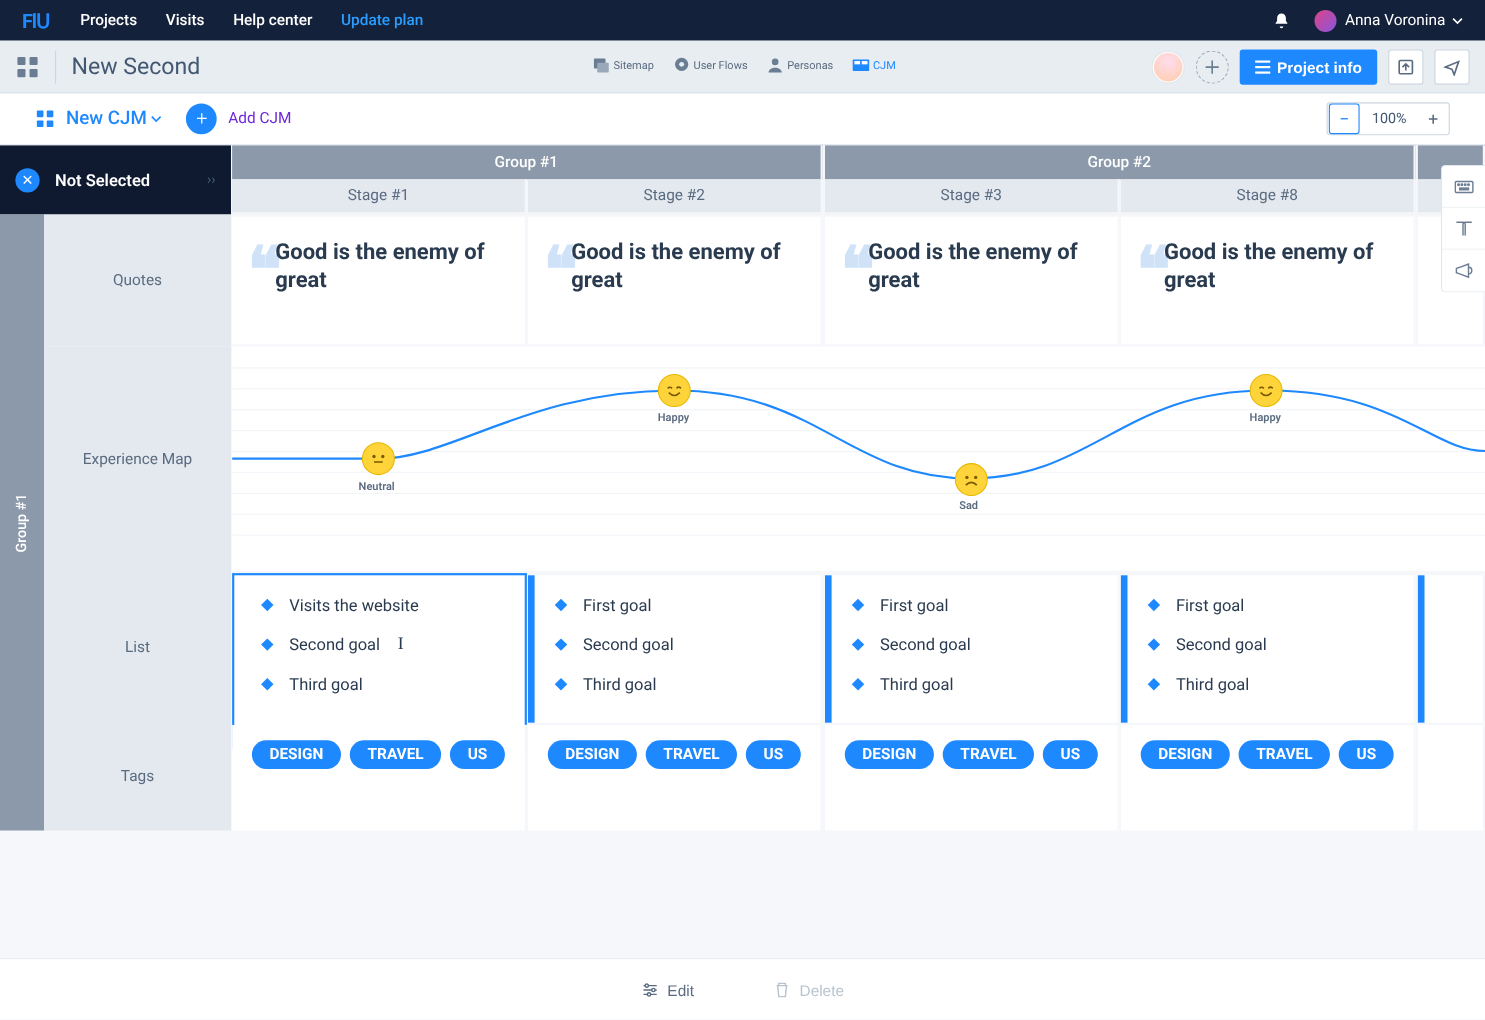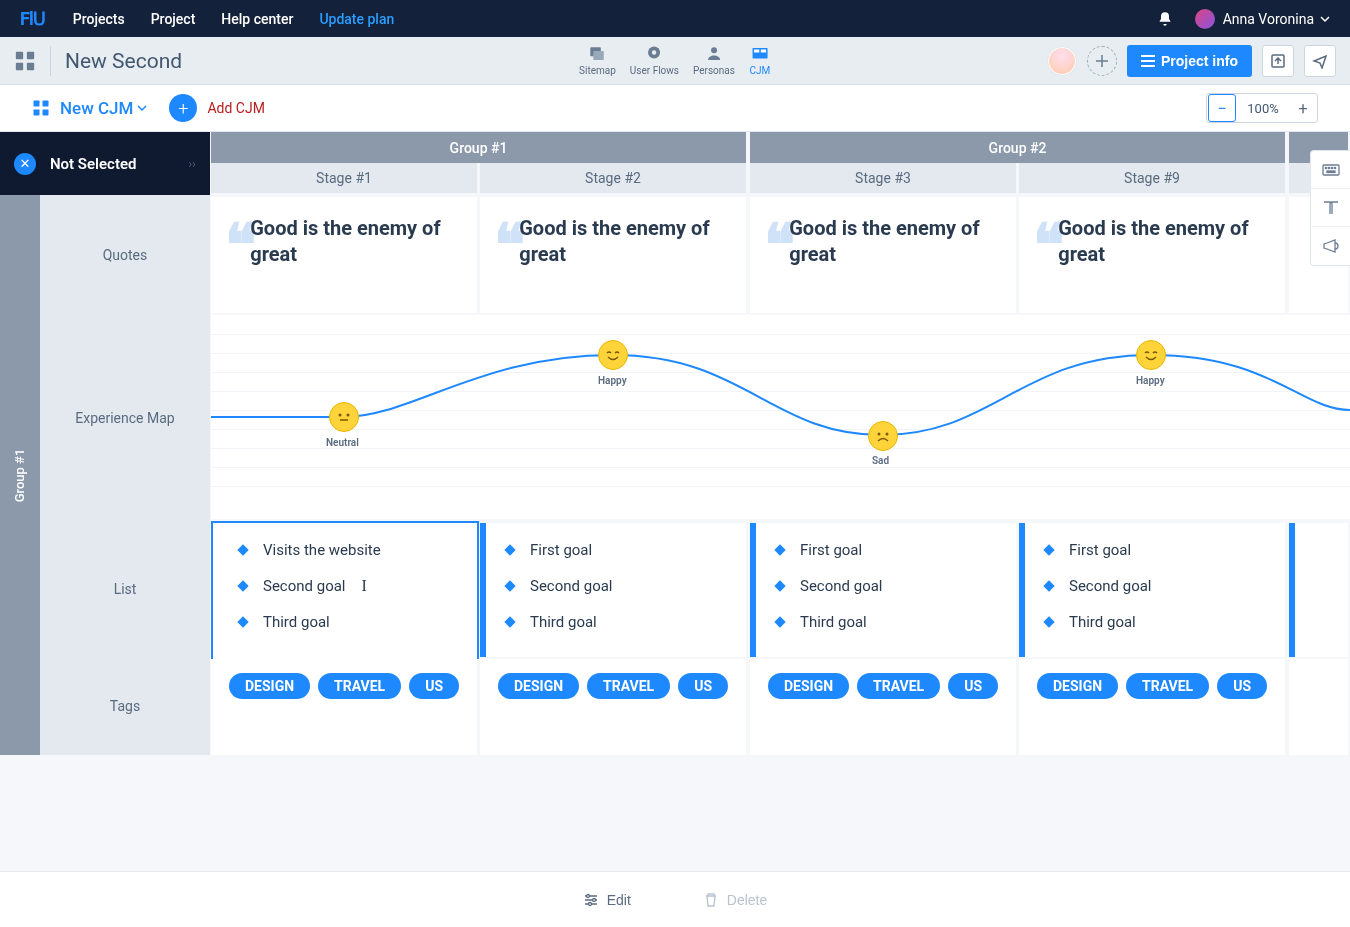--- a/index.html
+++ b/index.html
@@ -17,38 +17,38 @@
 .user { display: flex; align-items: center; cursor: pointer; }
 .avatar-sm { width: 20px; height: 20px; border-radius: 50%; background: linear-gradient(135deg,#d48,#85d); margin-right: 8px; }
 .user-name { font-size: 14px; margin-right: 6px; }
 
 
 .secondbar { background: #e8edf2; height: 48px; display: flex; align-items: center; padding: 0 0 0 14px; border-bottom: 1px solid #d5dde5; }
 .grid-icon { width: 22px; height: 22px; margin-right: 14px; fill: #6b7d92; cursor: pointer; }
 .divider-v { width: 1px; height: 30px; background: #cdd6e0; margin-right: 14px; }
 .project-title { font-size: 21px; color: #425770; font-weight: 400; }
 .centernav { position: absolute; left: 50%; transform: translateX(-50%); display: flex; gap: 14px; align-items: flex-end; }
-.centernav-item { display: flex; flex-direction: column; align-items: center; cursor: pointer; font-size: 10px; color: #5a6b80; }
+.centernav-item { display: flex; flex-direction: row; align-items: center; cursor: pointer; font-size: 10px; color: #5a6b80; }
 .centernav-item.active { color: #1e88ff; }
 .centernav-item svg { width: 22px; height: 18px; margin-bottom: 2px; }
 .secondbar .spacer { flex: 1; }
 .secondbar-right { display: flex; align-items: center; gap: 10px; margin-right: 14px; }
 .persona-circle { width: 30px; height: 30px; border-radius: 50%; background: #fff; display: flex; align-items: center; justify-content: center; border: 1px solid #e0e6ec; cursor: pointer; overflow: hidden; }
 .persona-circle.dashed { border: 1.5px dashed #9aabbd; background: transparent; }
 .persona-face { width: 26px; height: 26px; border-radius: 50%; background: radial-gradient(circle at 50% 30%, #fde, #fca); position: relative; }
 .btn-projectinfo { background: #1e88ff; color: #fff; border: none; height: 32px; padding: 0 14px; border-radius: 3px; font-size: 14px; font-weight: 600; display: flex; align-items: center; gap: 6px; cursor: pointer; }
 .btn-icon-sq { width: 32px; height: 32px; background: #fff; border: 1px solid #cdd6e0; border-radius: 3px; display: flex; align-items: center; justify-content: center; cursor: pointer; }
 
 
 .thirdbar { background: #fff; height: 47px; display: flex; align-items: center; padding: 0 32px; border-bottom: 1px solid #e3e9ef; }
 .cjm-title { color: #1e88ff; font-size: 17px; font-weight: 500; margin-left: 10px; cursor: pointer; display: flex; align-items: center; gap: 4px; }
 .cjm-icon-grid { width: 18px; height: 18px; fill: #1e88ff; }
 .btn-add-cjm { margin-left: 22px; display: flex; align-items: center; gap: 10px; cursor: pointer; }
 .plus-circle { width: 28px; height: 28px; border-radius: 50%; background: #1e88ff; color: #fff; display: flex; align-items: center; justify-content: center; font-size: 18px; font-weight: 300; }
-.add-cjm-label { color: #b91c1c; font-size: 14px; }
+.add-cjm-label { color: #6d28d9; font-size: 14px; }
 .thirdbar .spacer { flex: 1; }
 .zoom-ctrl { display: flex; align-items: center; border: 1px solid #cdd6e0; border-radius: 3px; height: 30px; }
 .zoom-btn { width: 28px; height: 28px; display: flex; align-items: center; justify-content: center; cursor: pointer; color: #5a6b80; font-size: 16px; }
 .zoom-btn.minus { border: 1.5px solid #1e88ff; border-radius: 3px; color: #1e88ff; margin: 1px; }
 .zoom-val { width: 52px; text-align: center; font-size: 13px; color: #425770; }
 
 
 .canvas { position: absolute; top: 132px; left: 0; right: 0; bottom: 0; background: #f5f7fa; overflow: hidden; }
 .persona-strip { position: absolute; left: 0; top: 0; width: 210px; height: 63px; background: #0f1a30; display: flex; align-items: center; padding: 0 14px; color: #fff; }
 .close-x { width: 22px; height: 22px; border-radius: 50%; background: #1e88ff; display: flex; align-items: center; justify-content: center; margin-right: 14px; cursor: pointer; font-size: 13px; }
@@ -96,21 +96,21 @@
 .bottombar button.disabled { color: #b8c3d0; }
 
 svg.curve { position: absolute; top: 0; left: 0; pointer-events: none; }
 </style>
 </head>
 <body>
 
 <div class="topnav">
   <div class="logo"><span class="logo-f">F</span><span class="logo-bars">lᑌ</span></div>
   <a href="#">Projects</a>
-  <a href="#">Project</a>
+  <a href="#">Visits</a>
   <a href="#">Help center</a>
   <a href="#" class="update">Update plan</a>
   <div class="spacer"></div>
   <svg class="bell" viewBox="0 0 24 24" fill="#fff">
       <path d="M12 2a6 6 0 0 0-6 6v4l-2 3v1h16v-1l-2-3V8a6 6 0 0 0-6-6zm0 20a2.5 2.5 0 0 0 2.5-2.5h-5A2.5 2.5 0 0 0 12 22z"></path>
     </svg>
   <div class="user">
     <div class="avatar-sm"></div>
     <span class="user-name">Anna Voronina</span>
     <svg width="10" height="10" viewBox="0 0 10 10">
@@ -226,21 +226,21 @@
     <div class="expand-chev">››</div>
   </div>
 
   <div class="groupcol-header" style="left:211px;width:537px">Group #1</div>
   <div class="groupcol-header" style="left:750px;width:537px">Group #2</div>
   <div class="groupcol-header" style="left:1289px;width:61px"></div>
 
   <div class="stage-header" style="left:211px;width:268px">Stage #1</div>
   <div class="stage-header" style="left:480px;width:268px">Stage #2</div>
   <div class="stage-header" style="left:750px;width:268px">Stage #3</div>
-  <div class="stage-header" style="left:1019px;width:268px">Stage #9</div>
+  <div class="stage-header" style="left:1019px;width:268px">Stage #8</div>
   <div class="stage-header" style="left:1289px;width:61px"></div>
 
   <div class="group-sidebar" style="top:63px;height:560px">
     <div class="group-sidebar-label">Group #1</div>
   </div>
 
   <div class="row-sidebar" style="top:63px;height:120px">Quotes</div>
   <div class="row-sidebar" style="top:183px;height:206px">Experience Map</div>
   <div class="row-sidebar" style="top:389px;height:136px">List</div>
   <div class="row-sidebar" style="top:525px;height:98px">Tags</div>

